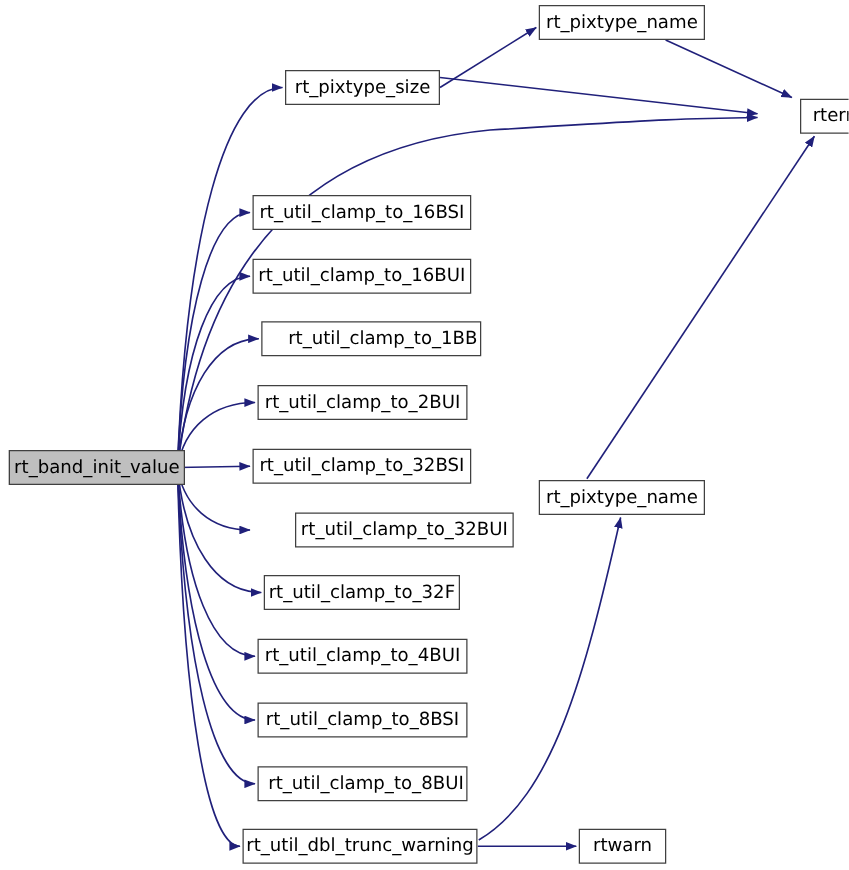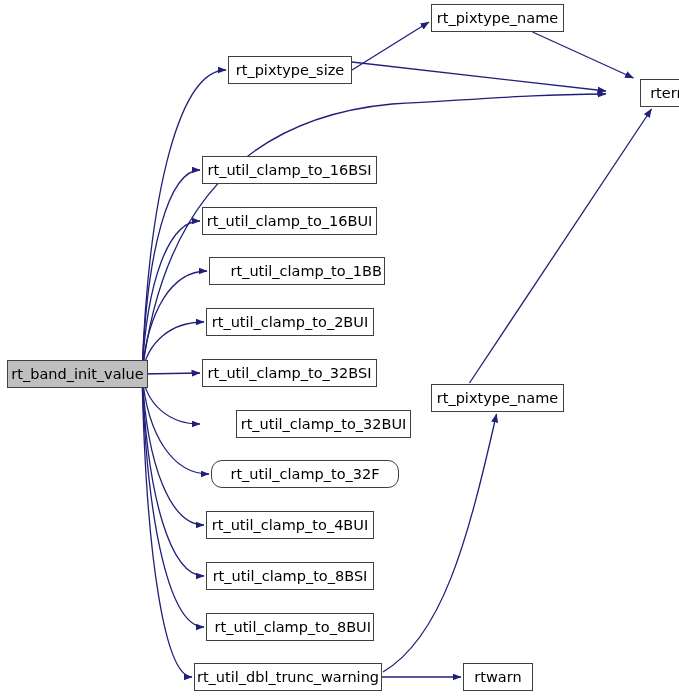--- a/index.html
+++ b/index.html
@@ -103,21 +103,21 @@
       </div>
       <div class="node" style="left: 206px; top: 308px; width: 168px; height: 28px; justify-content: center;">
         <span class="node-label">rt_util_clamp_to_2BUI</span>
       </div>
       <div class="node" style="left: 202px; top: 359px; width: 175px; height: 28px;">
         <span class="node-label">rt_util_clamp_to_32BSI</span>
       </div>
       <div class="node" style="left: 202px; top: 410px; width: 175px; height: 28px; margin-left: 34px;">
         <span class="node-label">rt_util_clamp_to_32BUI</span>
       </div>
-      <div class="node" style="left: 211px; top: 460px; width: 188px; height: 28px; border-radius: 11px;">
+      <div class="node" style="left: 211px; top: 460px; width: 157px; height: 28px;">
         <span class="node-label">rt_util_clamp_to_32F</span>
       </div>
       <div class="node" style="left: 206px; top: 511px; width: 168px; height: 28px;">
         <span class="node-label">rt_util_clamp_to_4BUI</span>
       </div>
       <div class="node" style="left: 206px; top: 562px; width: 168px; height: 28px;">
         <span class="node-label">rt_util_clamp_to_8BSI</span>
       </div>
       <div class="node" style="left: 206px; top: 613px; width: 168px; height: 28px; justify-content: flex-end;">
         <span class="node-label">rt_util_clamp_to_8BUI</span>

